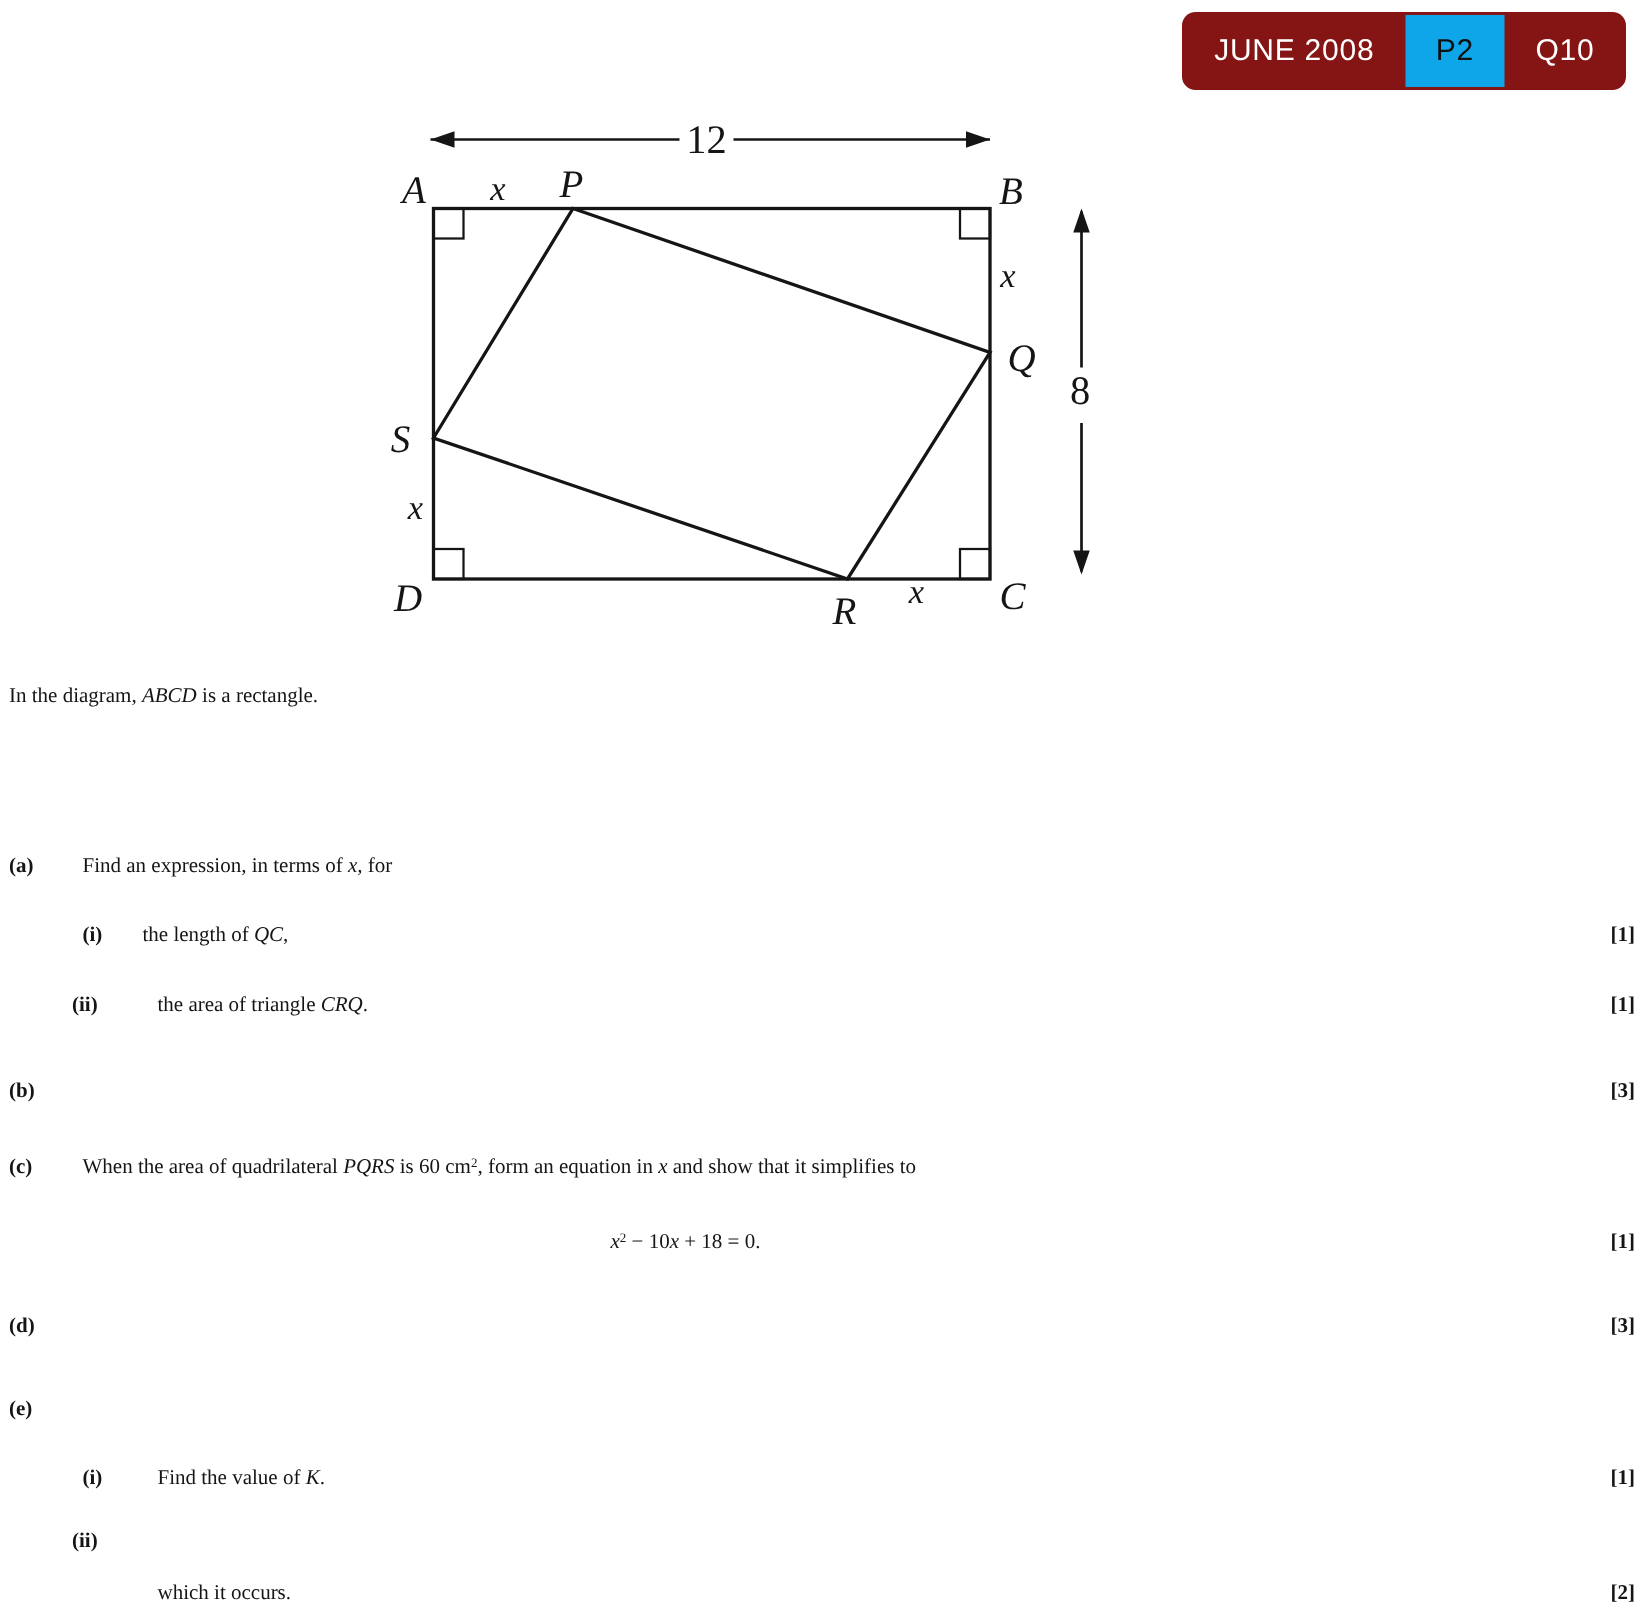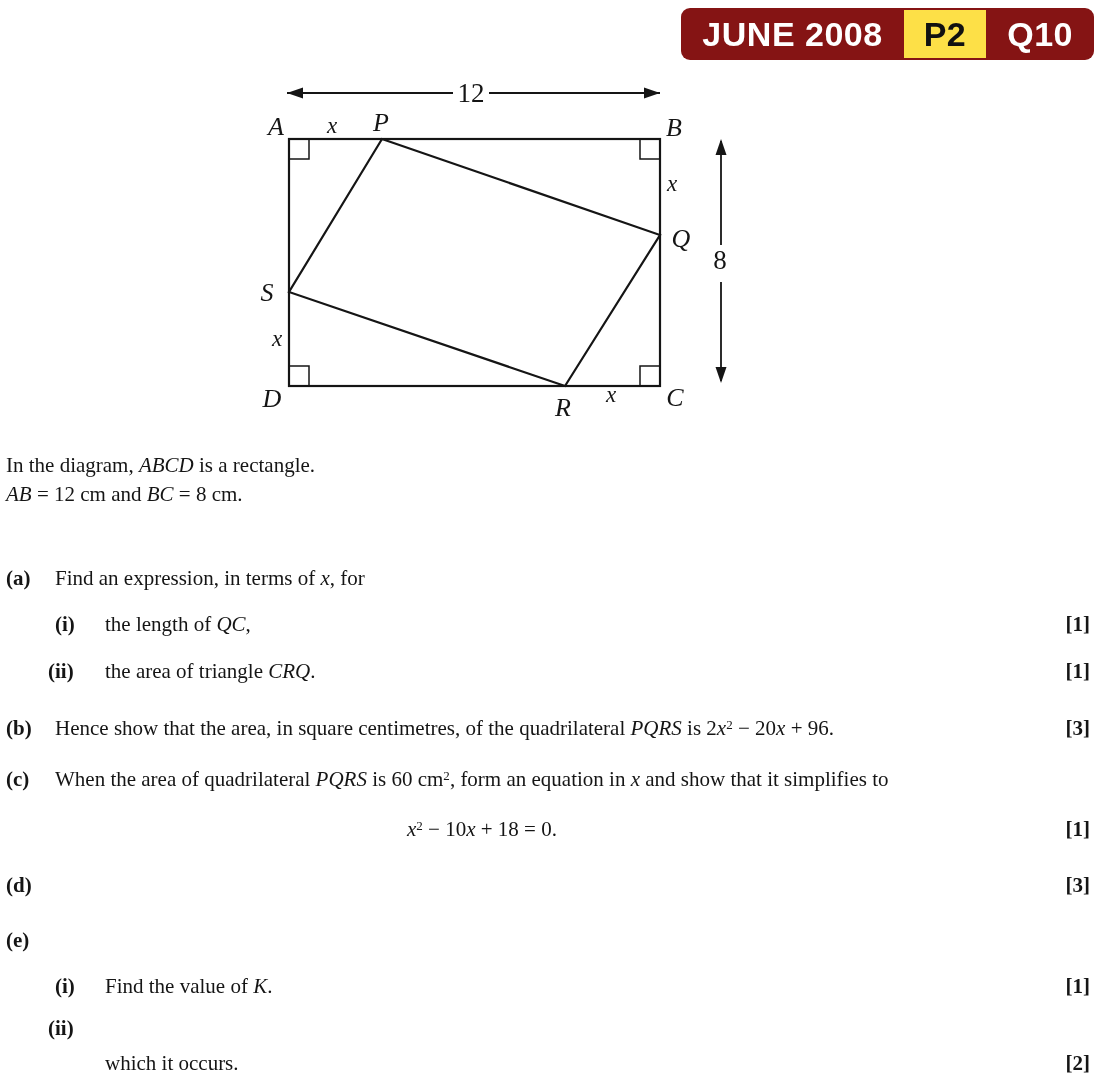--- a/index.html
+++ b/index.html
@@ -9,45 +9,45 @@
   html,body{margin:0;padding:0;background:#ffffff;}
   body{
     width:1100px;height:1082px;
     font-family:"Liberation Serif",serif;
     color:var(--ink);
   }
   .page{position:relative;width:1100px;height:1082px;overflow:hidden;background:#ffffff;}
 
   
   .badge{
-    position:absolute;top:8px;right:6px;height:52px;
+    position:absolute;top:8px;right:16px;height:52px;
     display:flex;align-items:stretch;
     background:var(--badge-bg);
     border-radius:9px;overflow:hidden;
     font-family:"Liberation Sans",sans-serif;
-    font-weight:bold;font-size:34px;
+    font-weight:normal;font-size:20px;
   }
   .badge-seg{display:flex;align-items:center;padding:0 21px;color:#ffffff;letter-spacing:0.5px;}
-  .seg-paper{background:#fde047;color:#111111;margin:2px 0;padding:0 20px;}
+  .seg-paper{background:#0ea5e9;color:#111111;margin:2px 0;padding:0 20px;}
 
   
   .diagram{position:absolute;left:240px;top:75px;}
   .diagram text{font-family:"Liberation Serif",serif;fill:var(--ink);}
   .vlab{font-style:italic;font-size:26px;}
   .xlab{font-style:italic;font-size:23px;}
   .dim{font-size:27px;}
   .ln{stroke:var(--ink);fill:none;stroke-width:2.2;}
   .thin{stroke:var(--ink);fill:none;stroke-width:1.5;}
   .arr{stroke:var(--ink);fill:none;stroke-width:1.8;}
   .ah{fill:var(--ink);stroke:none;}
 
   
   .row{
     position:absolute;left:0;width:1100px;height:32px;
-    font-size:21px;line-height:26px;white-space:nowrap;
+    font-size:14px;line-height:26px;white-space:nowrap;
   }
   .lab{position:absolute;font-weight:bold;}
   .txt{position:absolute;}
   .marks{position:absolute;right:10px;font-weight:bold;}
   .it{font-style:italic;}
   .bd{font-weight:bold;}
   .sup{font-size:62%;position:relative;top:-0.45em;}
 </style>
 </head>
 <body>
@@ -94,44 +94,40 @@
 
     <text x="92" y="58" text-anchor="middle" class="xlab">x</text>
     <text x="432" y="116" text-anchor="middle" class="xlab">x</text>
     <text x="37" y="271" text-anchor="middle" class="xlab">x</text>
     <text x="371" y="327" text-anchor="middle" class="xlab">x</text>
   </svg>
 
   <div class="row" style="top:452px">
     <span class="txt" style="left:6px"><span>In the diagram, </span><span class="it">ABCD</span><span> is a rectangle.</span></span>
   </div>
-  <div class="row" style="top:481px">
-    <span class="txt" style="left:6px"><span class="it">AB</span><span> = 12 cm and </span><span class="it">BC</span><span> = 8 cm.</span></span>
-  </div>
 
   <div class="row" style="top:565px">
     <span class="lab" style="left:6px">(a)</span>
     <span class="txt" style="left:55px"><span>Find an expression, in terms of </span><span class="it">x</span><span>, for</span></span>
   </div>
 
   <div class="row" style="top:611px">
     <span class="lab" style="left:55px">(i)</span>
-    <span class="txt" style="left:105px"><span>the length of </span><span class="it">QC</span><span>,</span></span>
+    <span class="txt" style="left:95px"><span>the length of </span><span class="it">QC</span><span>,</span></span>
     <span class="marks">[1]</span>
   </div>
 
   <div class="row" style="top:658px">
     <span class="lab" style="left:48px">(ii)</span>
     <span class="txt" style="left:105px"><span>the area of triangle </span><span class="it">CRQ</span><span>.</span></span>
     <span class="marks">[1]</span>
   </div>
 
   <div class="row" style="top:715px">
     <span class="lab" style="left:6px">(b)</span>
-    <span class="txt" style="left:55px"><span>Hence show that the area, in square centimetres, of the quadrilateral </span><span class="it">PQRS</span><span> is  2</span><span class="it">x</span><span class="sup">2</span><span> − 20</span><span class="it">x</span><span> + 96.</span></span>
     <span class="marks">[3]</span>
   </div>
 
   <div class="row" style="top:766px">
     <span class="lab" style="left:6px">(c)</span>
     <span class="txt" style="left:55px"><span>When the area of quadrilateral </span><span class="it">PQRS</span><span> is 60 cm</span><span class="sup">2</span><span>, form an equation in </span><span class="it">x</span><span> and show that it simplifies to</span></span>
   </div>
 
   <div class="row" style="top:816px">
     <span class="txt" style="left:407px"><span class="it">x</span><span class="sup">2</span><span> − 10</span><span class="it">x</span><span> + 18 = 0.</span></span>

